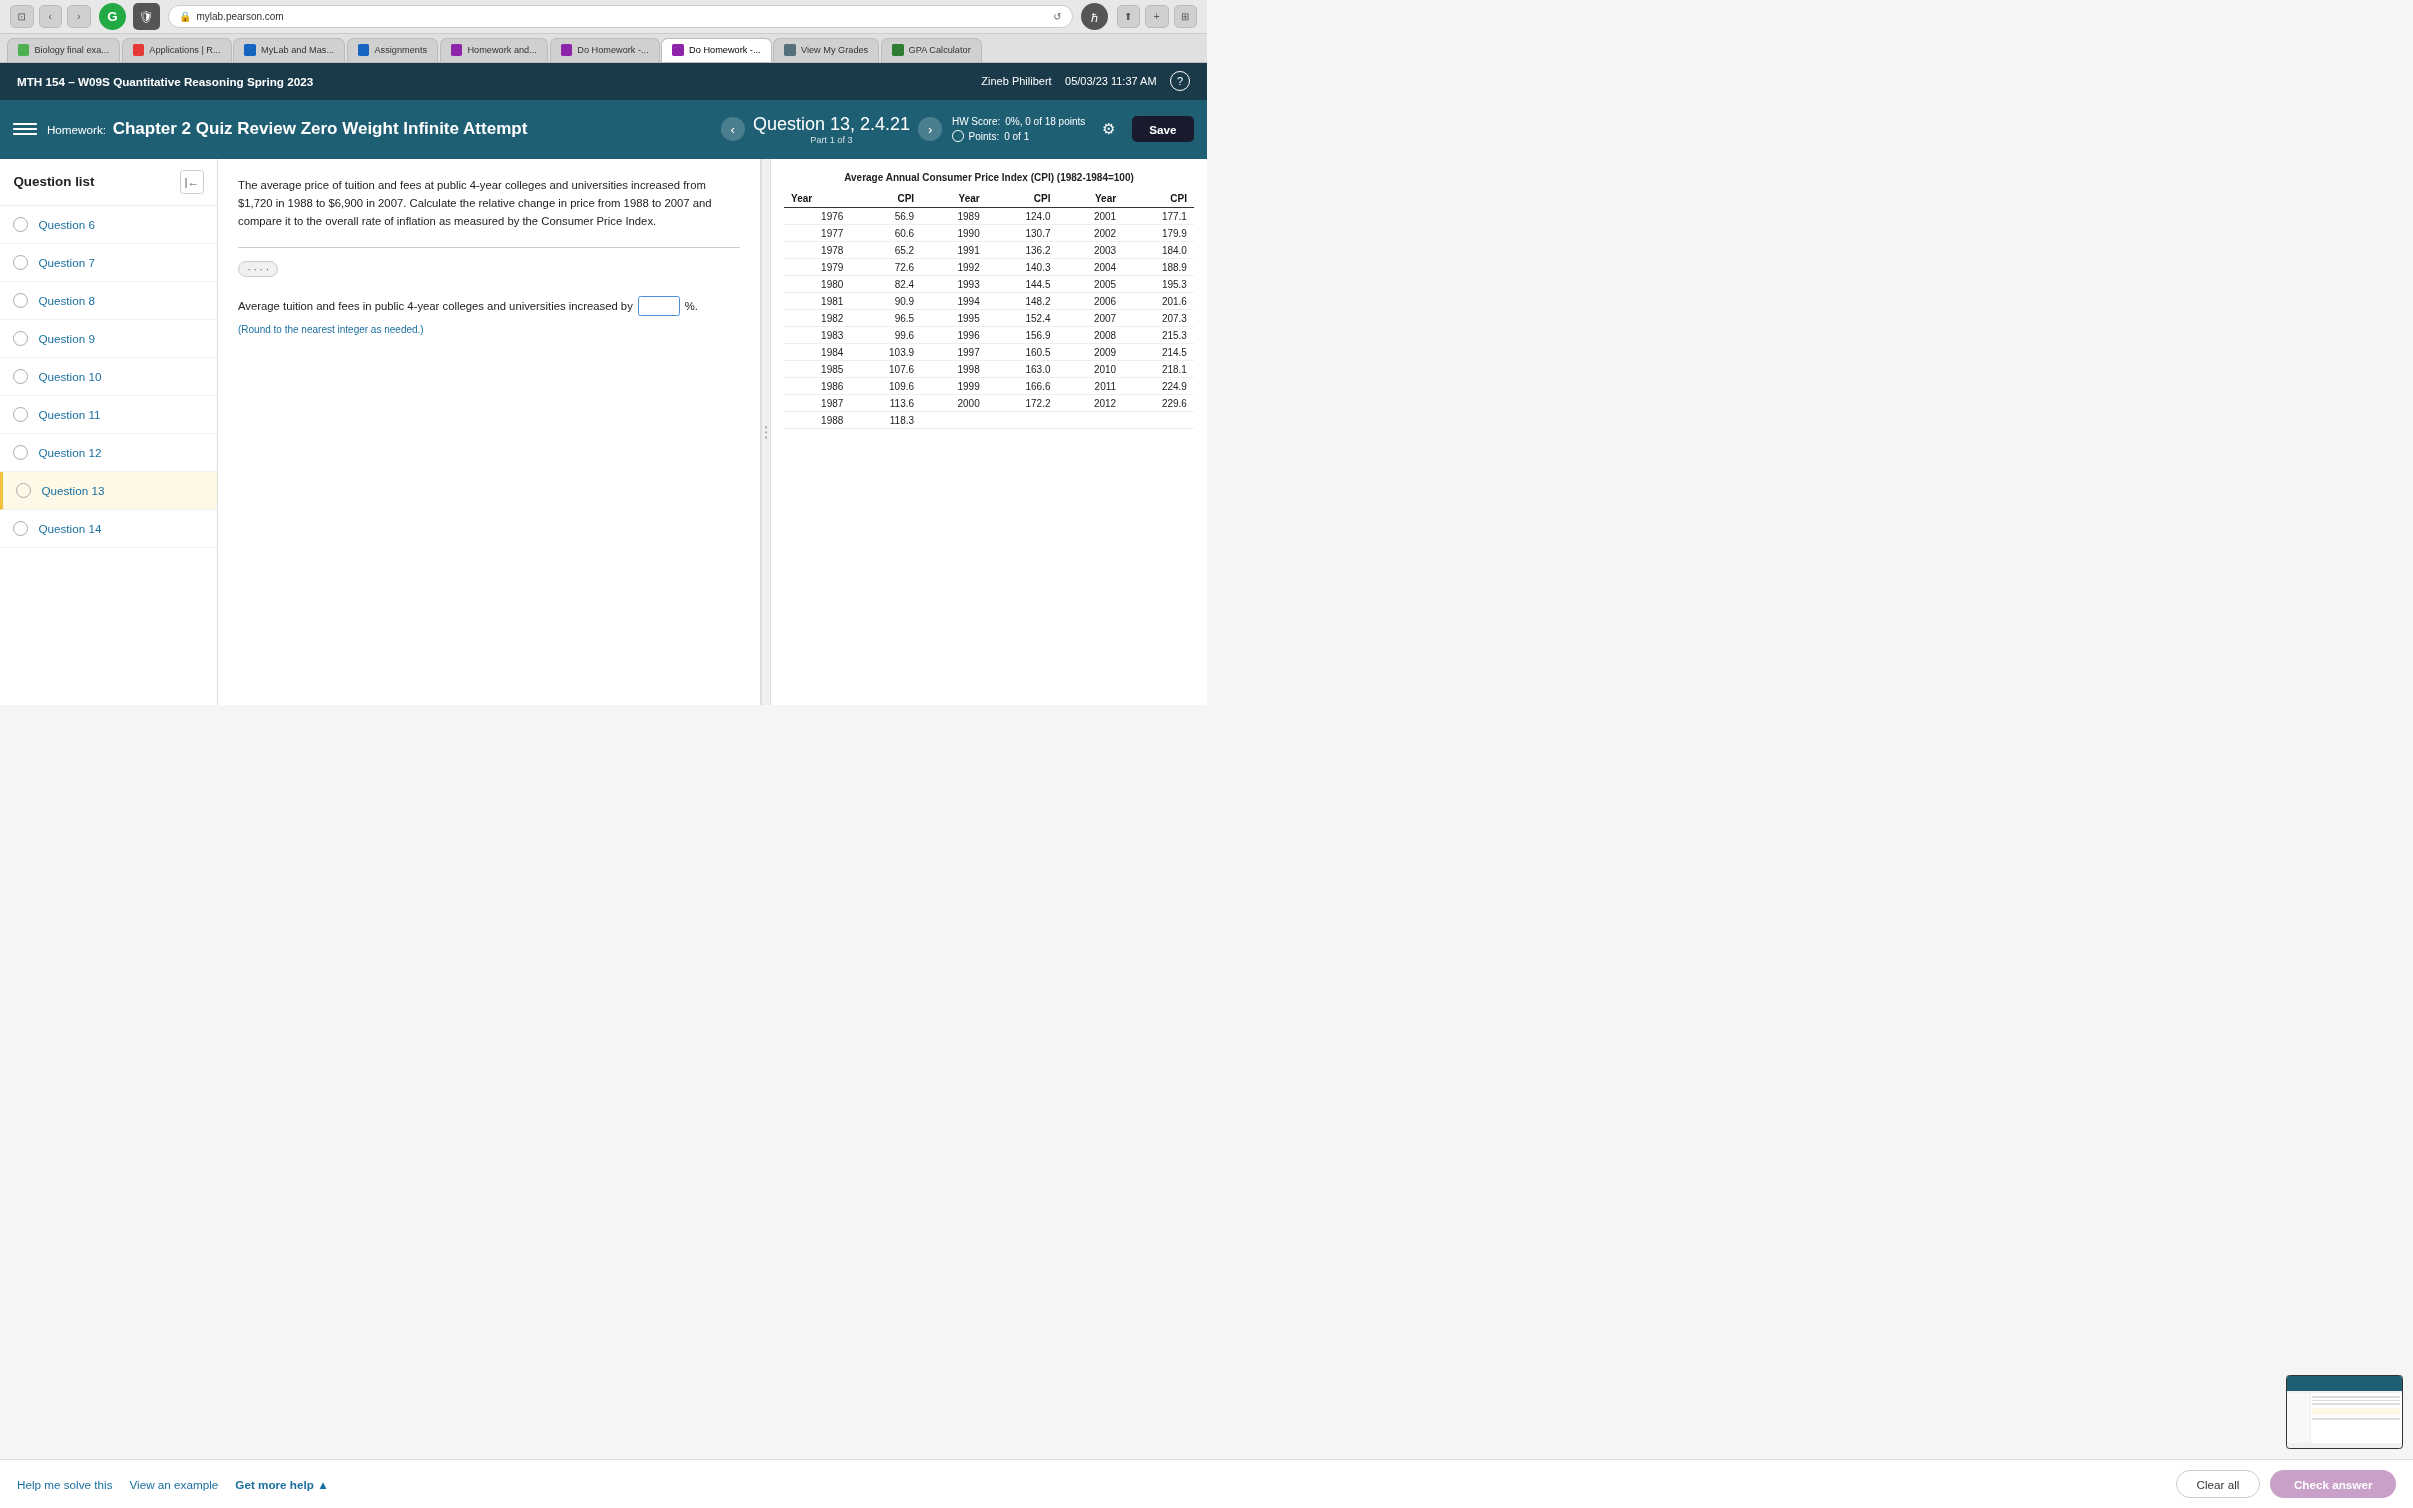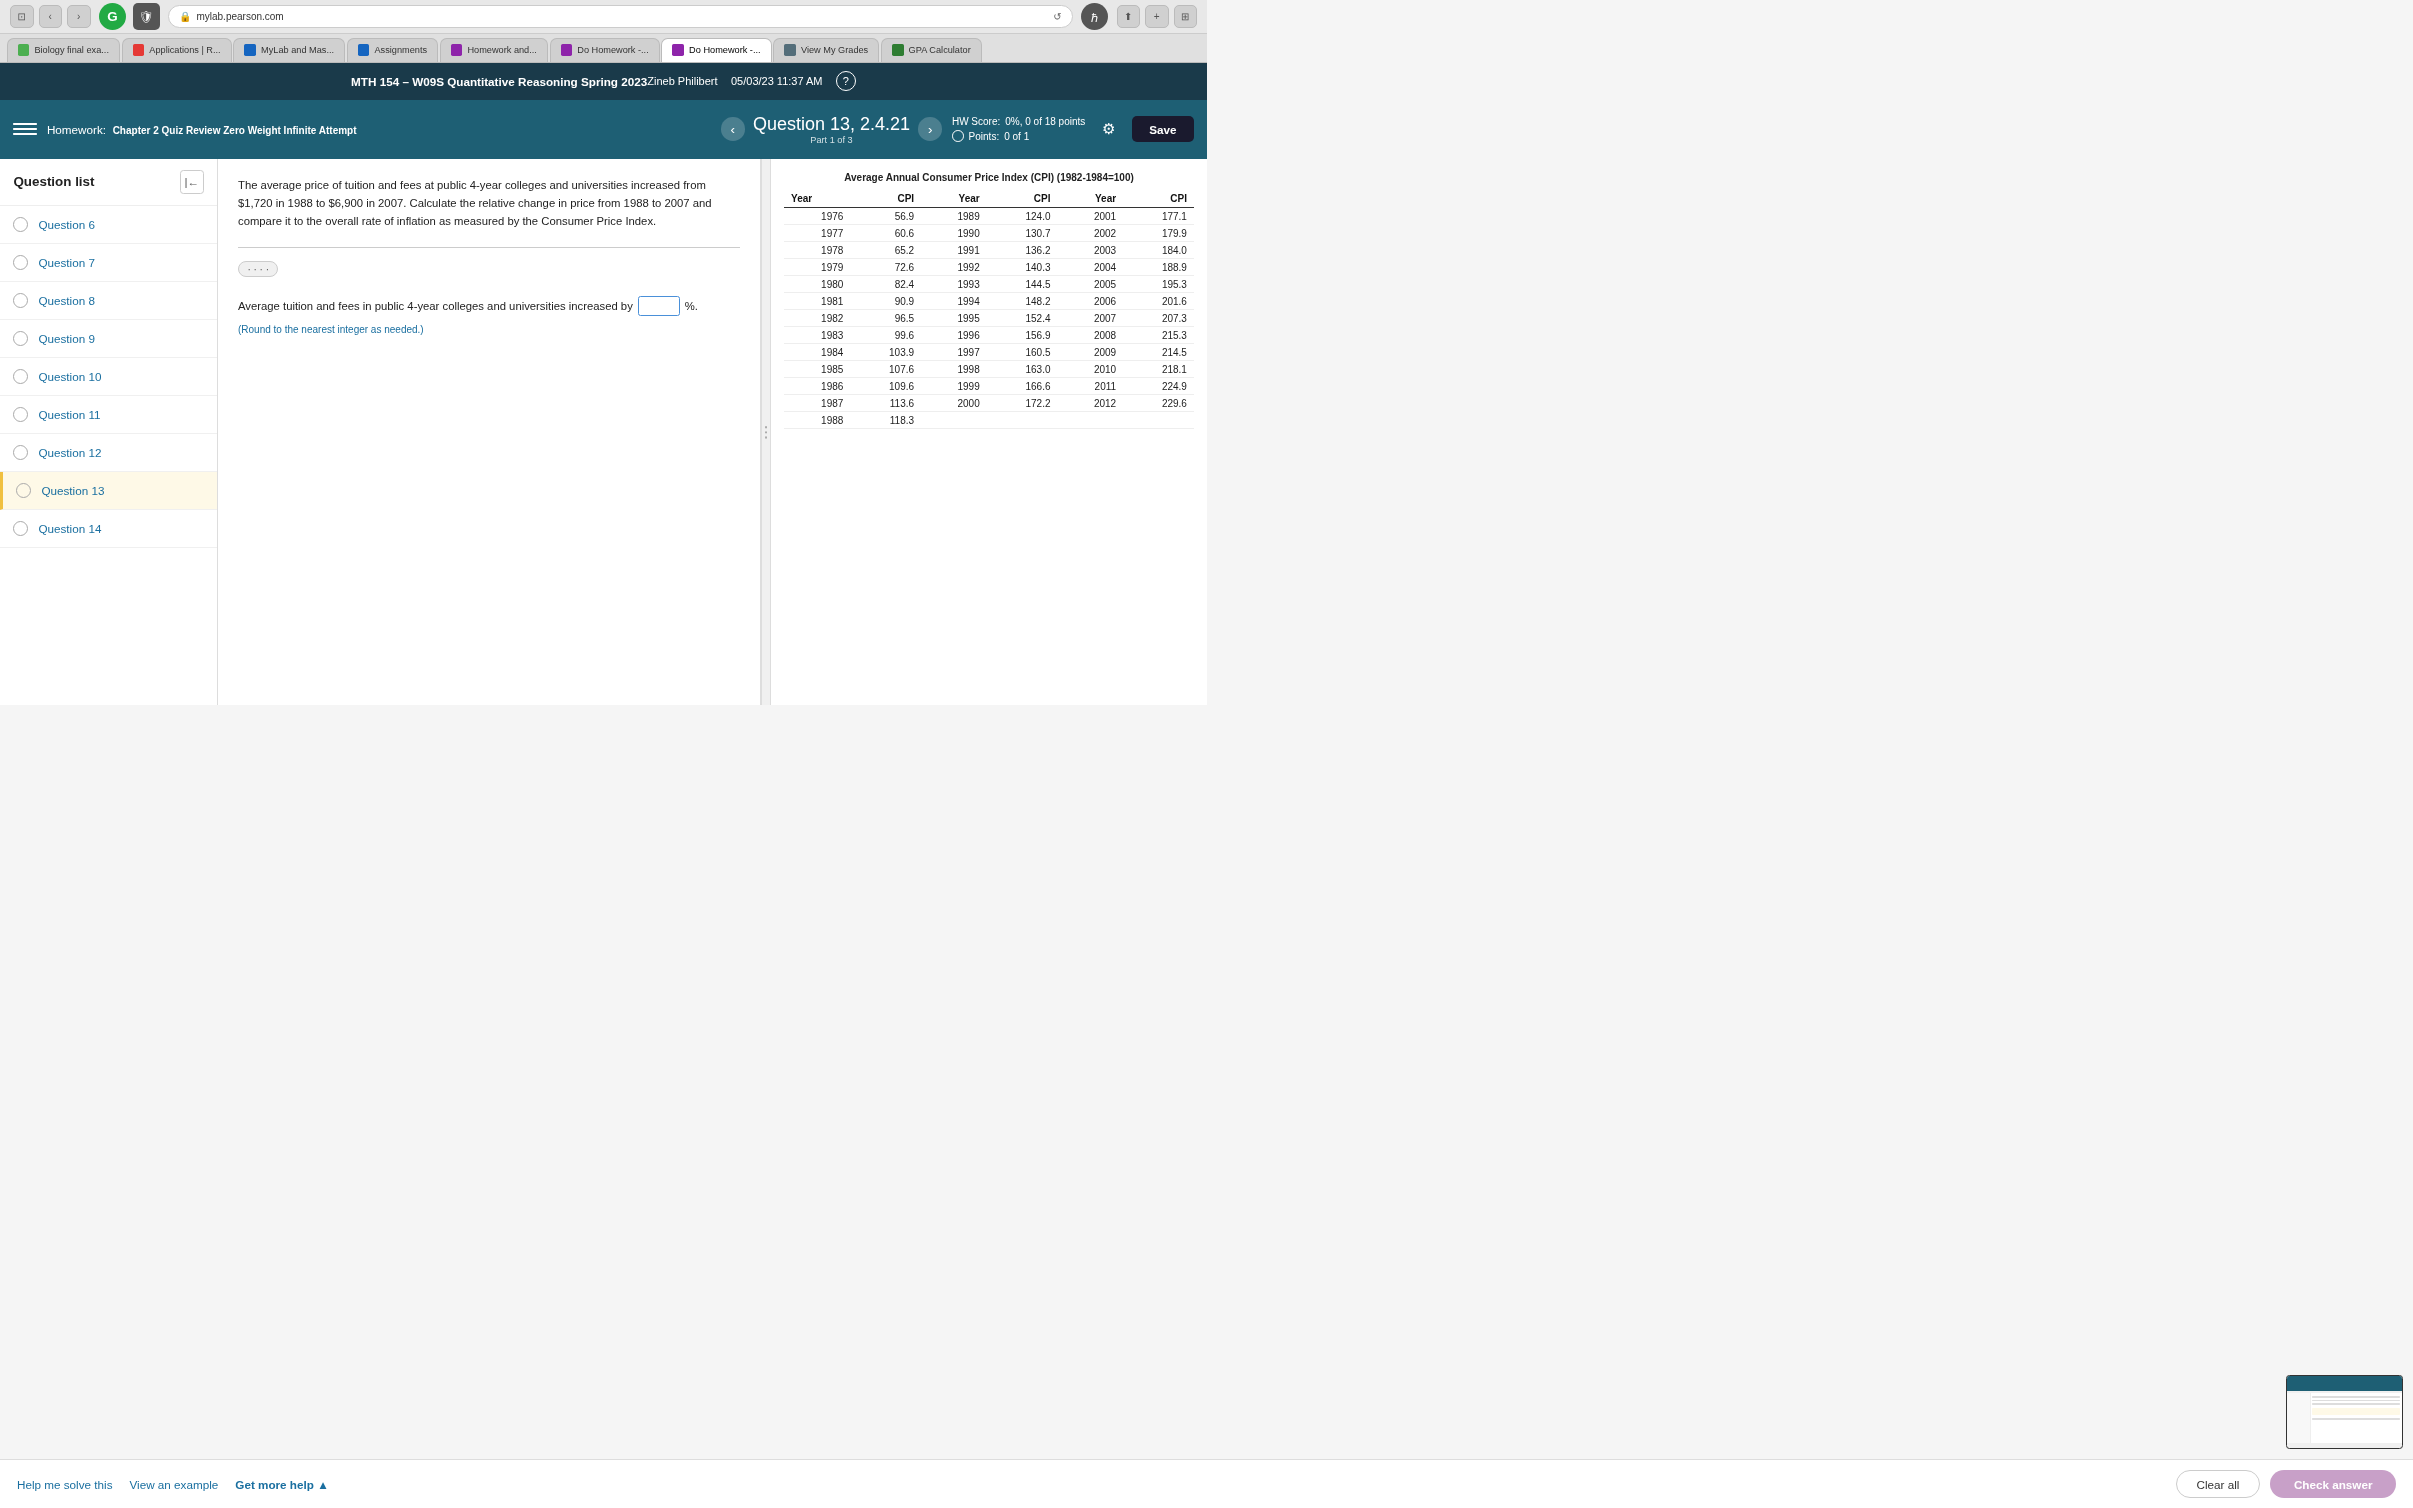--- a/index.html
+++ b/index.html
@@ -48,21 +48,21 @@
     .tab.active { background: white; color: #000; }
     .tab-favicon { width: 11.7px; height: 11.7px; border-radius: 1.7px; flex-shrink: 0; }
 
     
     .app-header {
       background: #1a3a4a;
       color: white;
       height: 37px;
       display: flex;
       align-items: center;
-      justify-content: center;
+      justify-content: space-between;
       padding: 0 17px;
       font-size: 11px;
     }
     .app-header-title { font-weight: 600; font-size: 11.7px; }
     .app-header-right { display: flex; gap: 13.4px; align-items: center; }
 
     
     .hw-header {
       background: #1e5f74;
       color: white;
@@ -334,21 +334,21 @@
 
 <div class="hw-header">
   <div class="hw-menu-btn">
     <div class="hw-menu-line"></div>
     <div class="hw-menu-line"></div>
     <div class="hw-menu-line"></div>
   </div>
   <div class="hw-title">
     <div>
       <span>Homework:</span>
-      <span style="font-weight:700;font-size:10px;margin-left:3.4px;">Chapter 2 Quiz Review Zero Weight Infinite Attempt</span>
+      <span style="font-weight:700;font-size:17px;margin-left:3.4px;">Chapter 2 Quiz Review Zero Weight Infinite Attempt</span>
     </div>
   </div>
   <div class="hw-nav">
     <button class="hw-nav-btn">‹</button>
     <div class="hw-question-info">
       <div class="hw-question-num">Question 13, 2.4.21</div>
       <div class="hw-question-part">Part 1 of 3</div>
     </div>
     <button class="hw-nav-btn">›</button>
   </div>

